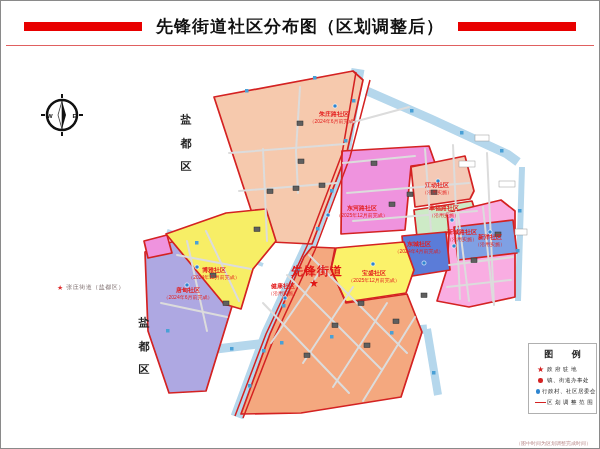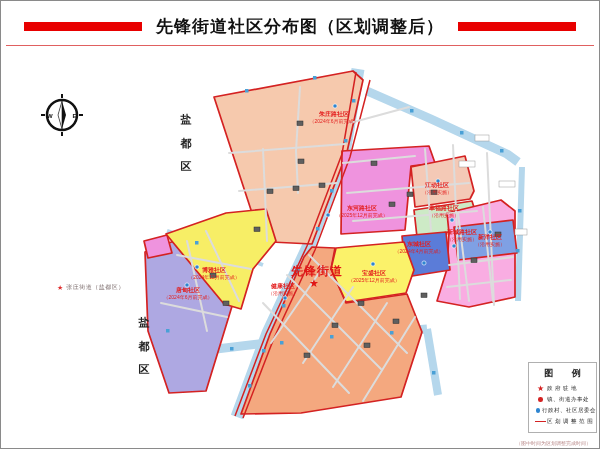--- a/index.html
+++ b/index.html
@@ -18,21 +18,21 @@
              line-height:1.2;white-space:nowrap;z-index:5;}
   .com-label .nm{font-size:6px;font-weight:bold;display:block;}
   .com-label .nt{font-size:5px;display:block;}
   .so-label{position:absolute;transform:translate(-50%,-50%);color:#e01616;font-weight:bold;
             font-size:12px;letter-spacing:1px;z-index:5;white-space:nowrap;}
   .so-star{position:absolute;transform:translate(-50%,-50%);color:#e01616;font-size:11px;z-index:5;}
   .neighbor{position:absolute;left:56px;top:282px;display:flex;align-items:center;gap:3px;
             z-index:5;white-space:nowrap;}
   .neighbor .st{color:#e03030;font-size:7px;}
   .neighbor .tx{color:#7a6a6a;font-size:6px;letter-spacing:0.5px;}
-  .legend{position:absolute;left:527px;top:361px;width:69px;height:71px;background:#fff;
+  .legend{position:absolute;left:527px;top:342px;width:69px;height:71px;background:#fff;
           border:1px solid #b0b0b0;z-index:5;box-sizing:border-box;padding-top:4px;}
   .legend-title{text-align:center;font-size:9px;font-weight:bold;letter-spacing:8px;
                 color:#222;text-indent:8px;margin-bottom:3px;}
   .legend-row{display:flex;align-items:center;height:11px;padding-left:5px;}
   .legend-sym{width:13px;display:flex;align-items:center;justify-content:center;}
   .legend-lab{font-size:5.5px;color:#222;letter-spacing:0.5px;white-space:nowrap;}
   .sym-star{color:#d42222;font-size:8px;line-height:1;}
   .sym-dot-red{width:4.5px;height:4.5px;border-radius:50%;background:#d42222;}
   .sym-dot-blue{width:4.5px;height:4.5px;border-radius:50%;background:#2e85d0;}
   .sym-line{width:11px;border-top:1.5px solid #d42222;}

